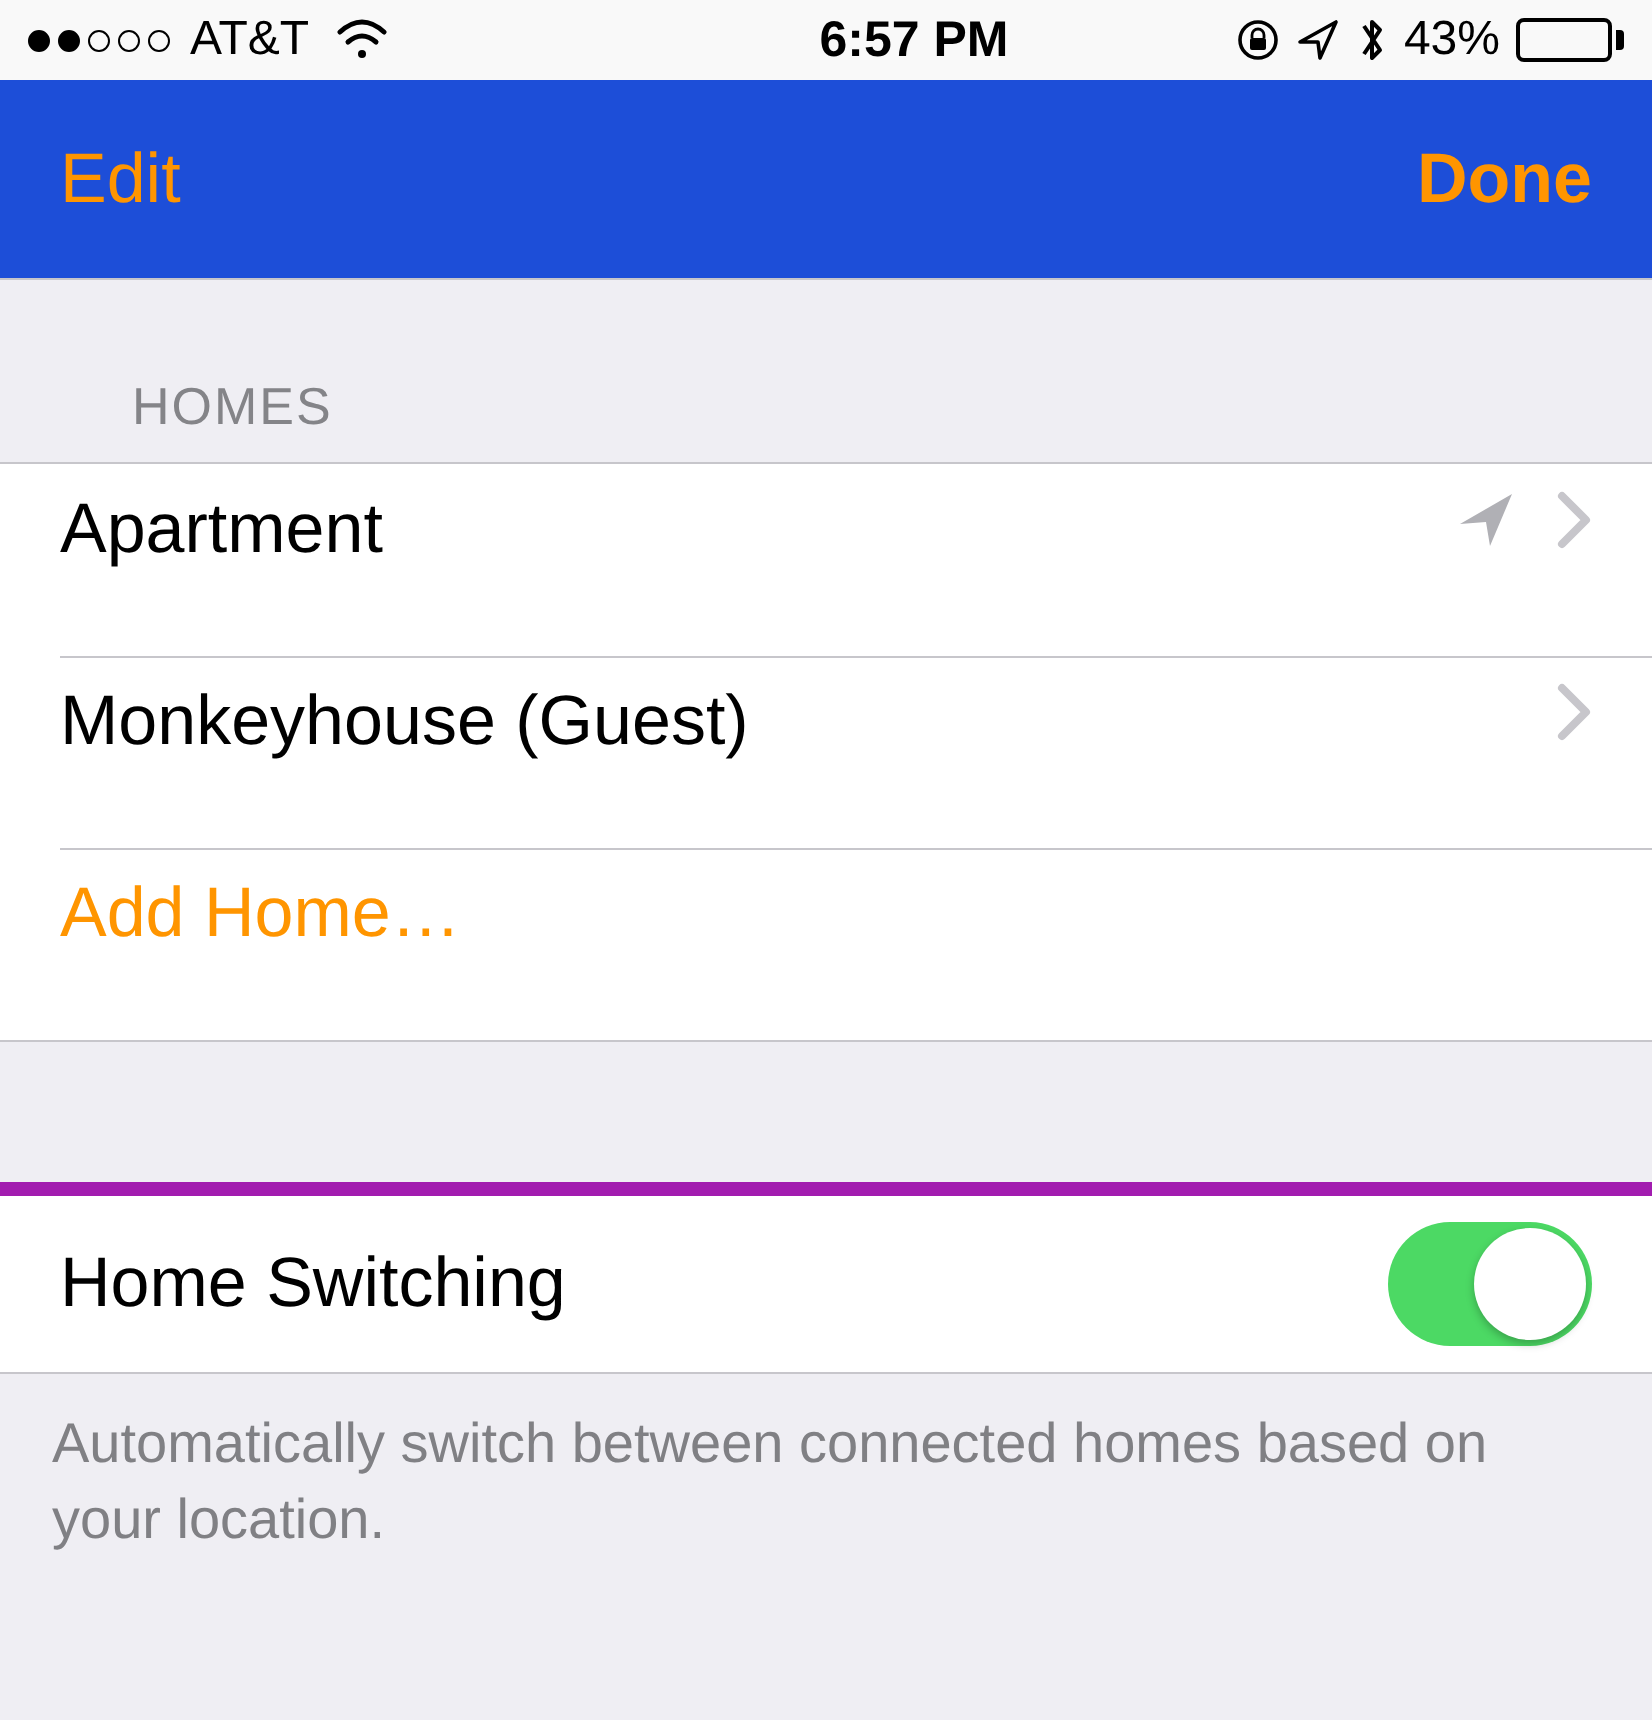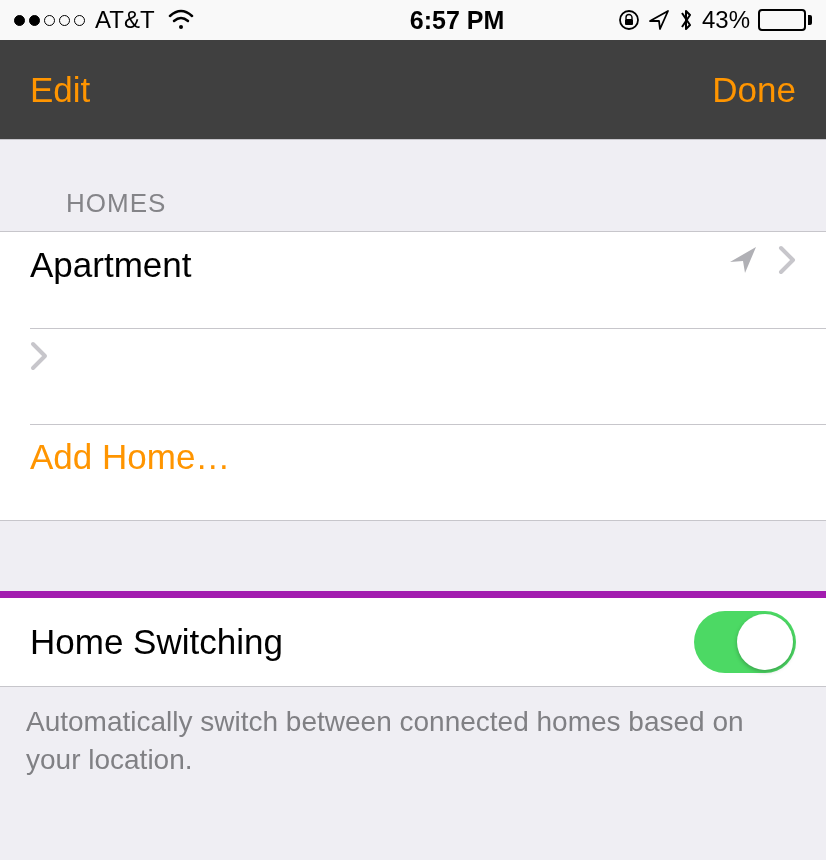--- a/index.html
+++ b/index.html
@@ -88,37 +88,37 @@
     }
     .battery-tip {
       width: 4px;
       height: 10px;
       background: #000;
       border-radius: 0 2px 2px 0;
       margin-left: 2px;
     }
     .nav-bar {
       height: 100px;
-      background: #404040;
+      background: #1d4ed8;
       display: flex;
       align-items: center;
       justify-content: space-between;
       padding: 0 30px;
       border-bottom: 1px solid #c7c6cb;
     }
     .nav-btn {
       font-size: 35px;
       color: #ff9500;
       font-weight: 400;
       border: none;
       background: none;
       cursor: pointer;
     }
     .nav-btn.done {
-      font-weight: 400;
+      font-weight: 700;
     }
     .section-header {
       padding: 48px 30px 12px;
       font-size: 26px;
       color: #848488;
       letter-spacing: 1px;
       margin-left: 36px;
     }
     .list {
       background: #fff;
@@ -261,20 +261,21 @@
         <path d="M2 17 L28 2 L17 28 L15 16 Z" fill="#b0b0b5"></path>
       </svg>
     </span>
     <span class="chevron">
       <svg width="18" height="30" viewBox="0 0 18 30">
         <path d="M3 3 L15 15 L3 27" stroke="#c7c6cb" stroke-width="4" fill="none" stroke-linecap="round" stroke-linejoin="round"></path>
       </svg>
     </span>
   </div>
   <div class="list-row">
+    <span class="label">Monkeyhouse (Guest)</span>
     <span class="chevron">
       <svg width="18" height="30" viewBox="0 0 18 30">
         <path d="M3 3 L15 15 L3 27" stroke="#c7c6cb" stroke-width="4" fill="none" stroke-linecap="round" stroke-linejoin="round"></path>
       </svg>
     </span>
   </div>
   <div class="list-row accent">
     <span class="label">Add Home…</span>
   </div>
 </div>

